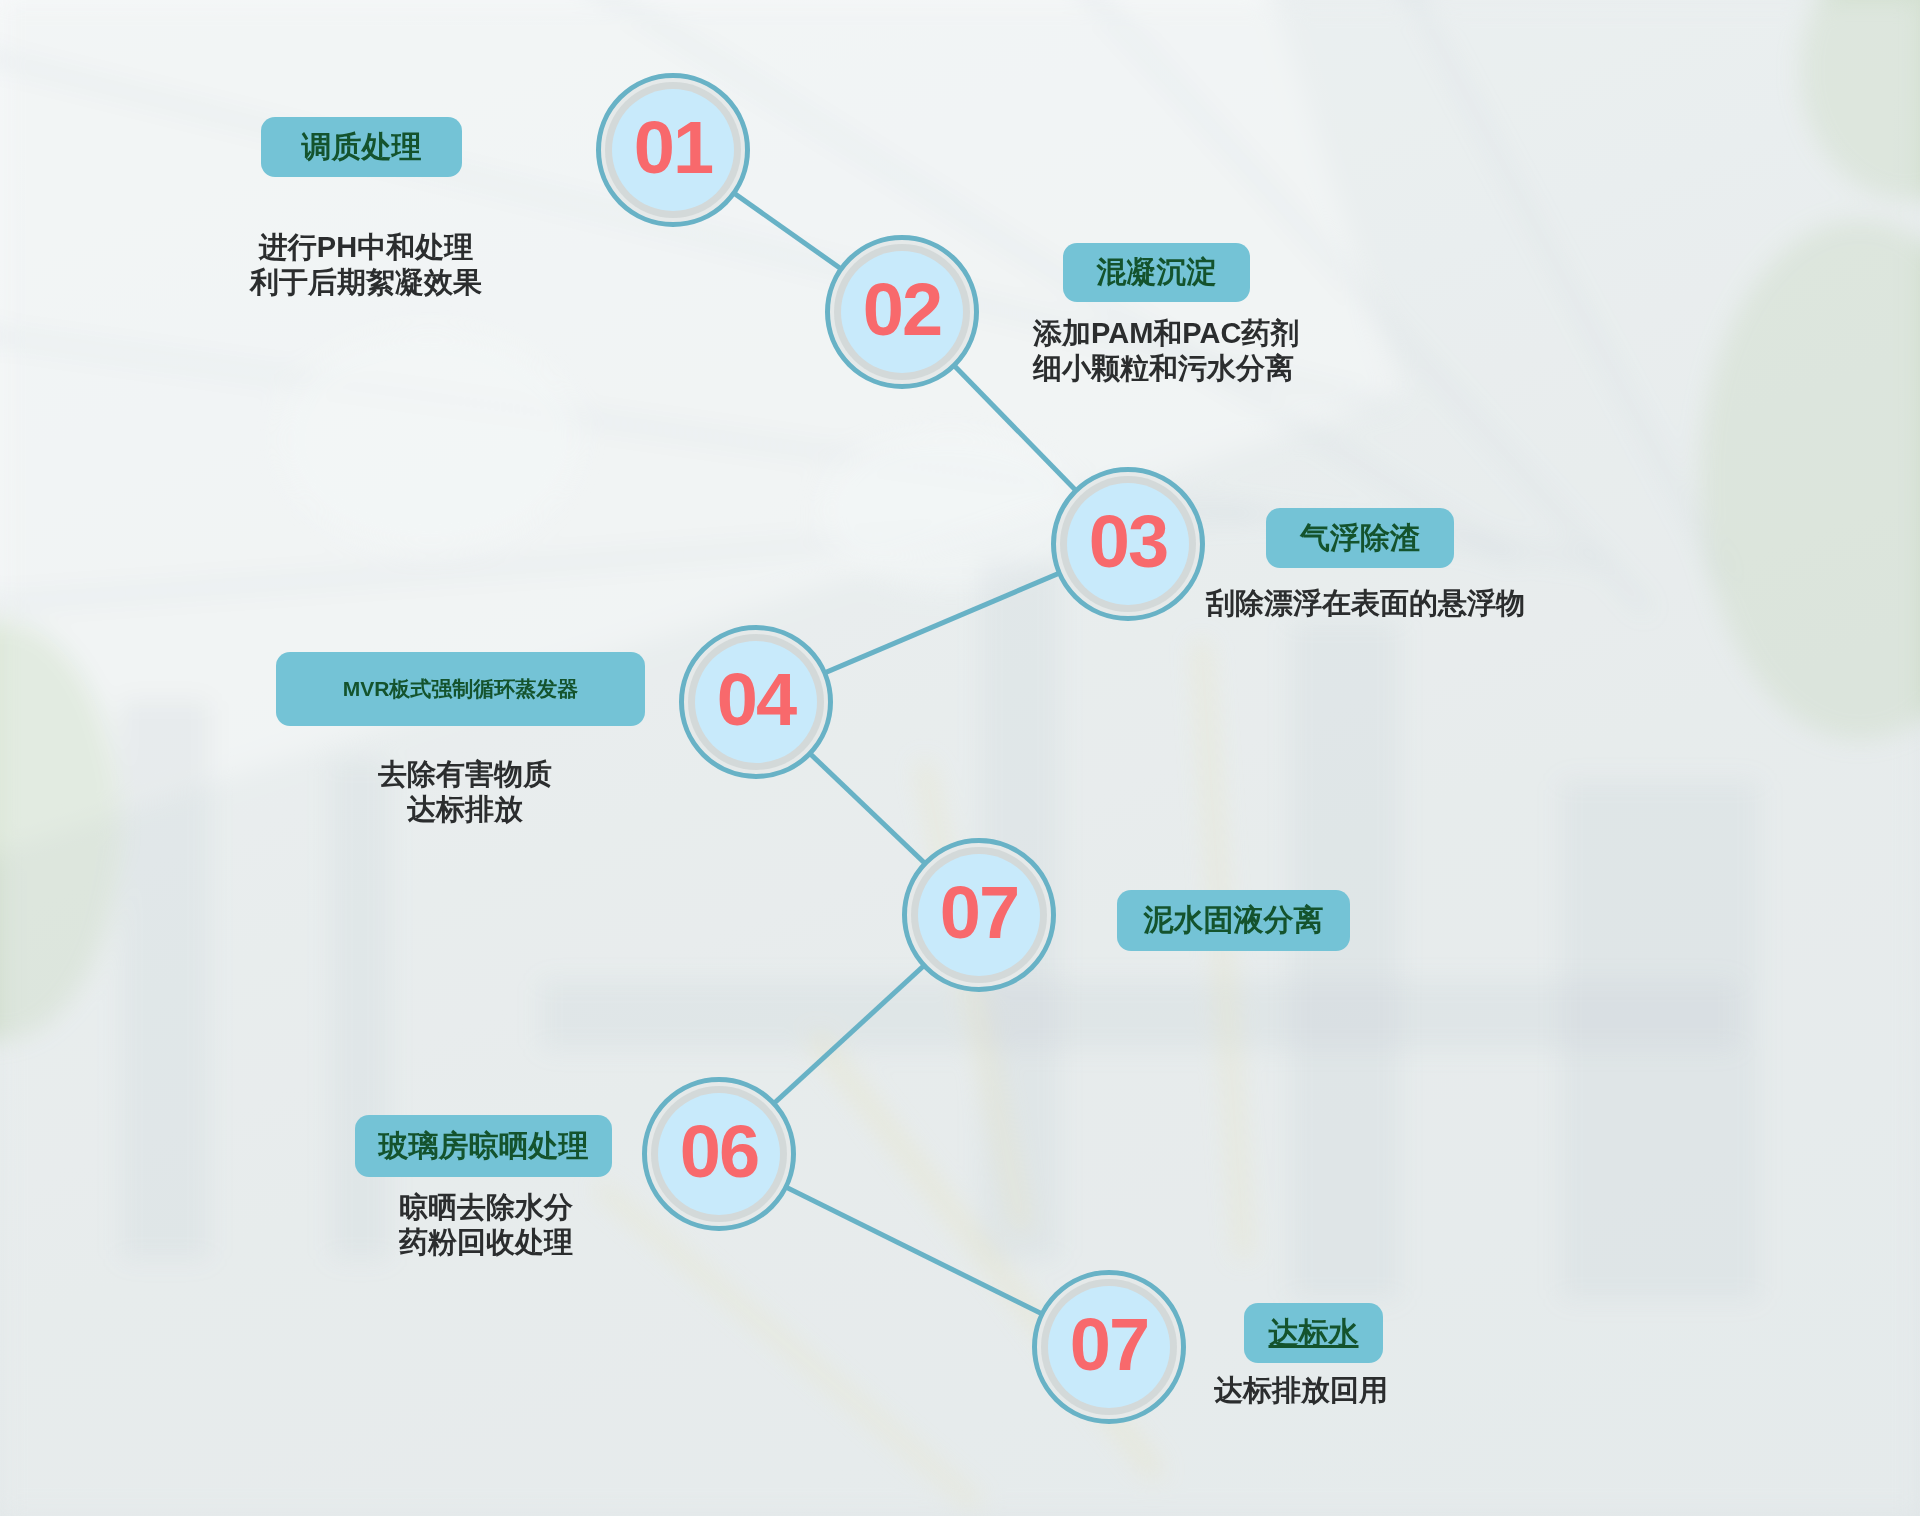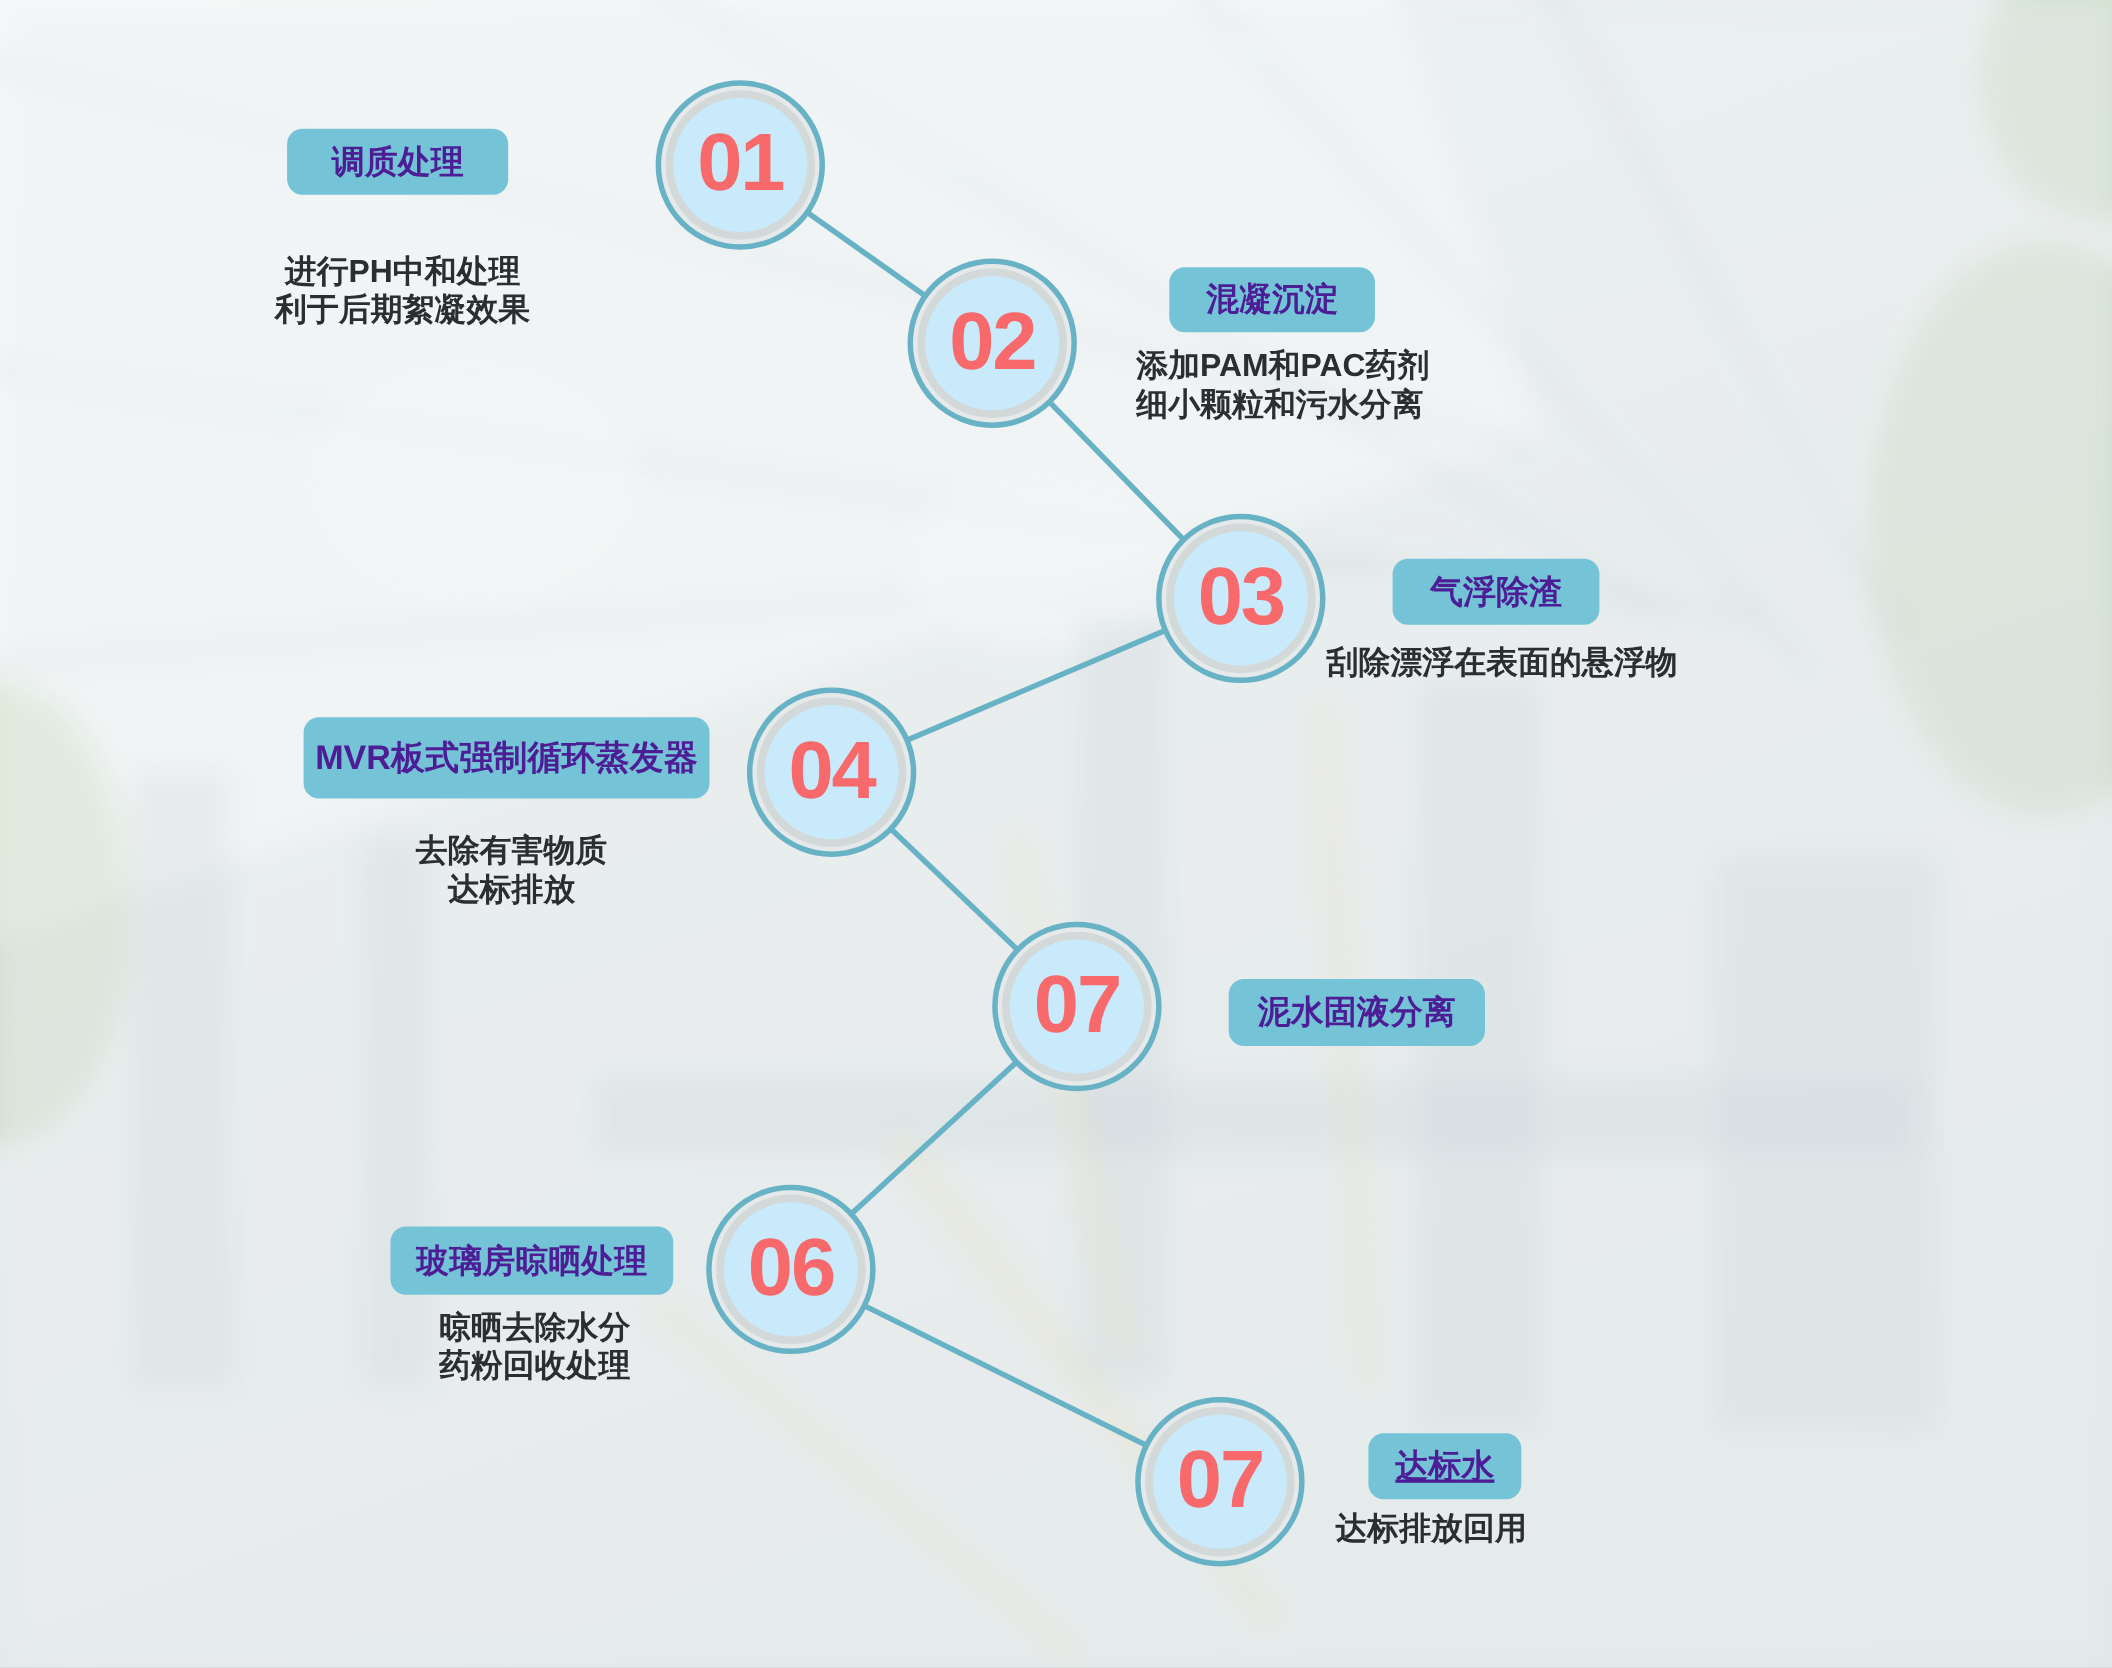--- a/index.html
+++ b/index.html
@@ -32,36 +32,36 @@
     display:flex;align-items:center;justify-content:center;
   }
   .step-number{
     font-size:74px;font-weight:bold;color:#f8696c;letter-spacing:-2px;
     transform:translateY(-3px);
   }
   
   .label{
     position:absolute;background:#74c3d6;border-radius:14px;
     display:flex;align-items:center;justify-content:center;
-    font-size:30px;font-weight:bold;color:#4c1d95;
+    font-size:30px;font-weight:bold;color:#14532d;
   }
   
   .desc{
     position:absolute;font-size:29px;font-weight:bold;color:#2b2d2e;
     line-height:1.22;white-space:pre-line;
   }
   .center{text-align:center;}
   
   #c1{left:596px;top:73px;justify-content:center;}   #c2{left:825px;top:235px;}  #c3{left:1051px;top:467px;}
   #c4{left:679px;top:625px;}  #c5{left:902px;top:838px;}  #c6{left:642px;top:1077px;}
   #c7{left:1032px;top:1270px;}
   #l1{left:261px;top:117px;width:201px;height:60px;}
   #l2{left:1063px;top:243px;width:187px;height:59px;}
   #l3{left:1266px;top:508px;width:188px;height:60px;}
-  #l4{left:276px;top:652px;width:369px;height:74px;font-size:31px;}
+  #l4{left:276px;top:652px;width:369px;height:74px;font-size:21px;}
   #l5{left:1117px;top:890px;width:233px;height:61px;}
   #l6{left:355px;top:1115px;width:257px;height:62px;}
   #l7{left:1244px;top:1303px;width:139px;height:60px;text-decoration:underline;}
   #d1{left:216px;top:189px;width:300px;margin-top:41px;}
   #d2{left:1033px;top:316px;}
   #d3{left:1206px;top:586px;}
   #d4{left:310px;top:757px;width:310px;}
   #d5{left:1057px;top:974px;}
   #d6{left:333px;top:1190px;width:306px;}
   #d7{left:1214px;top:1373px;}

